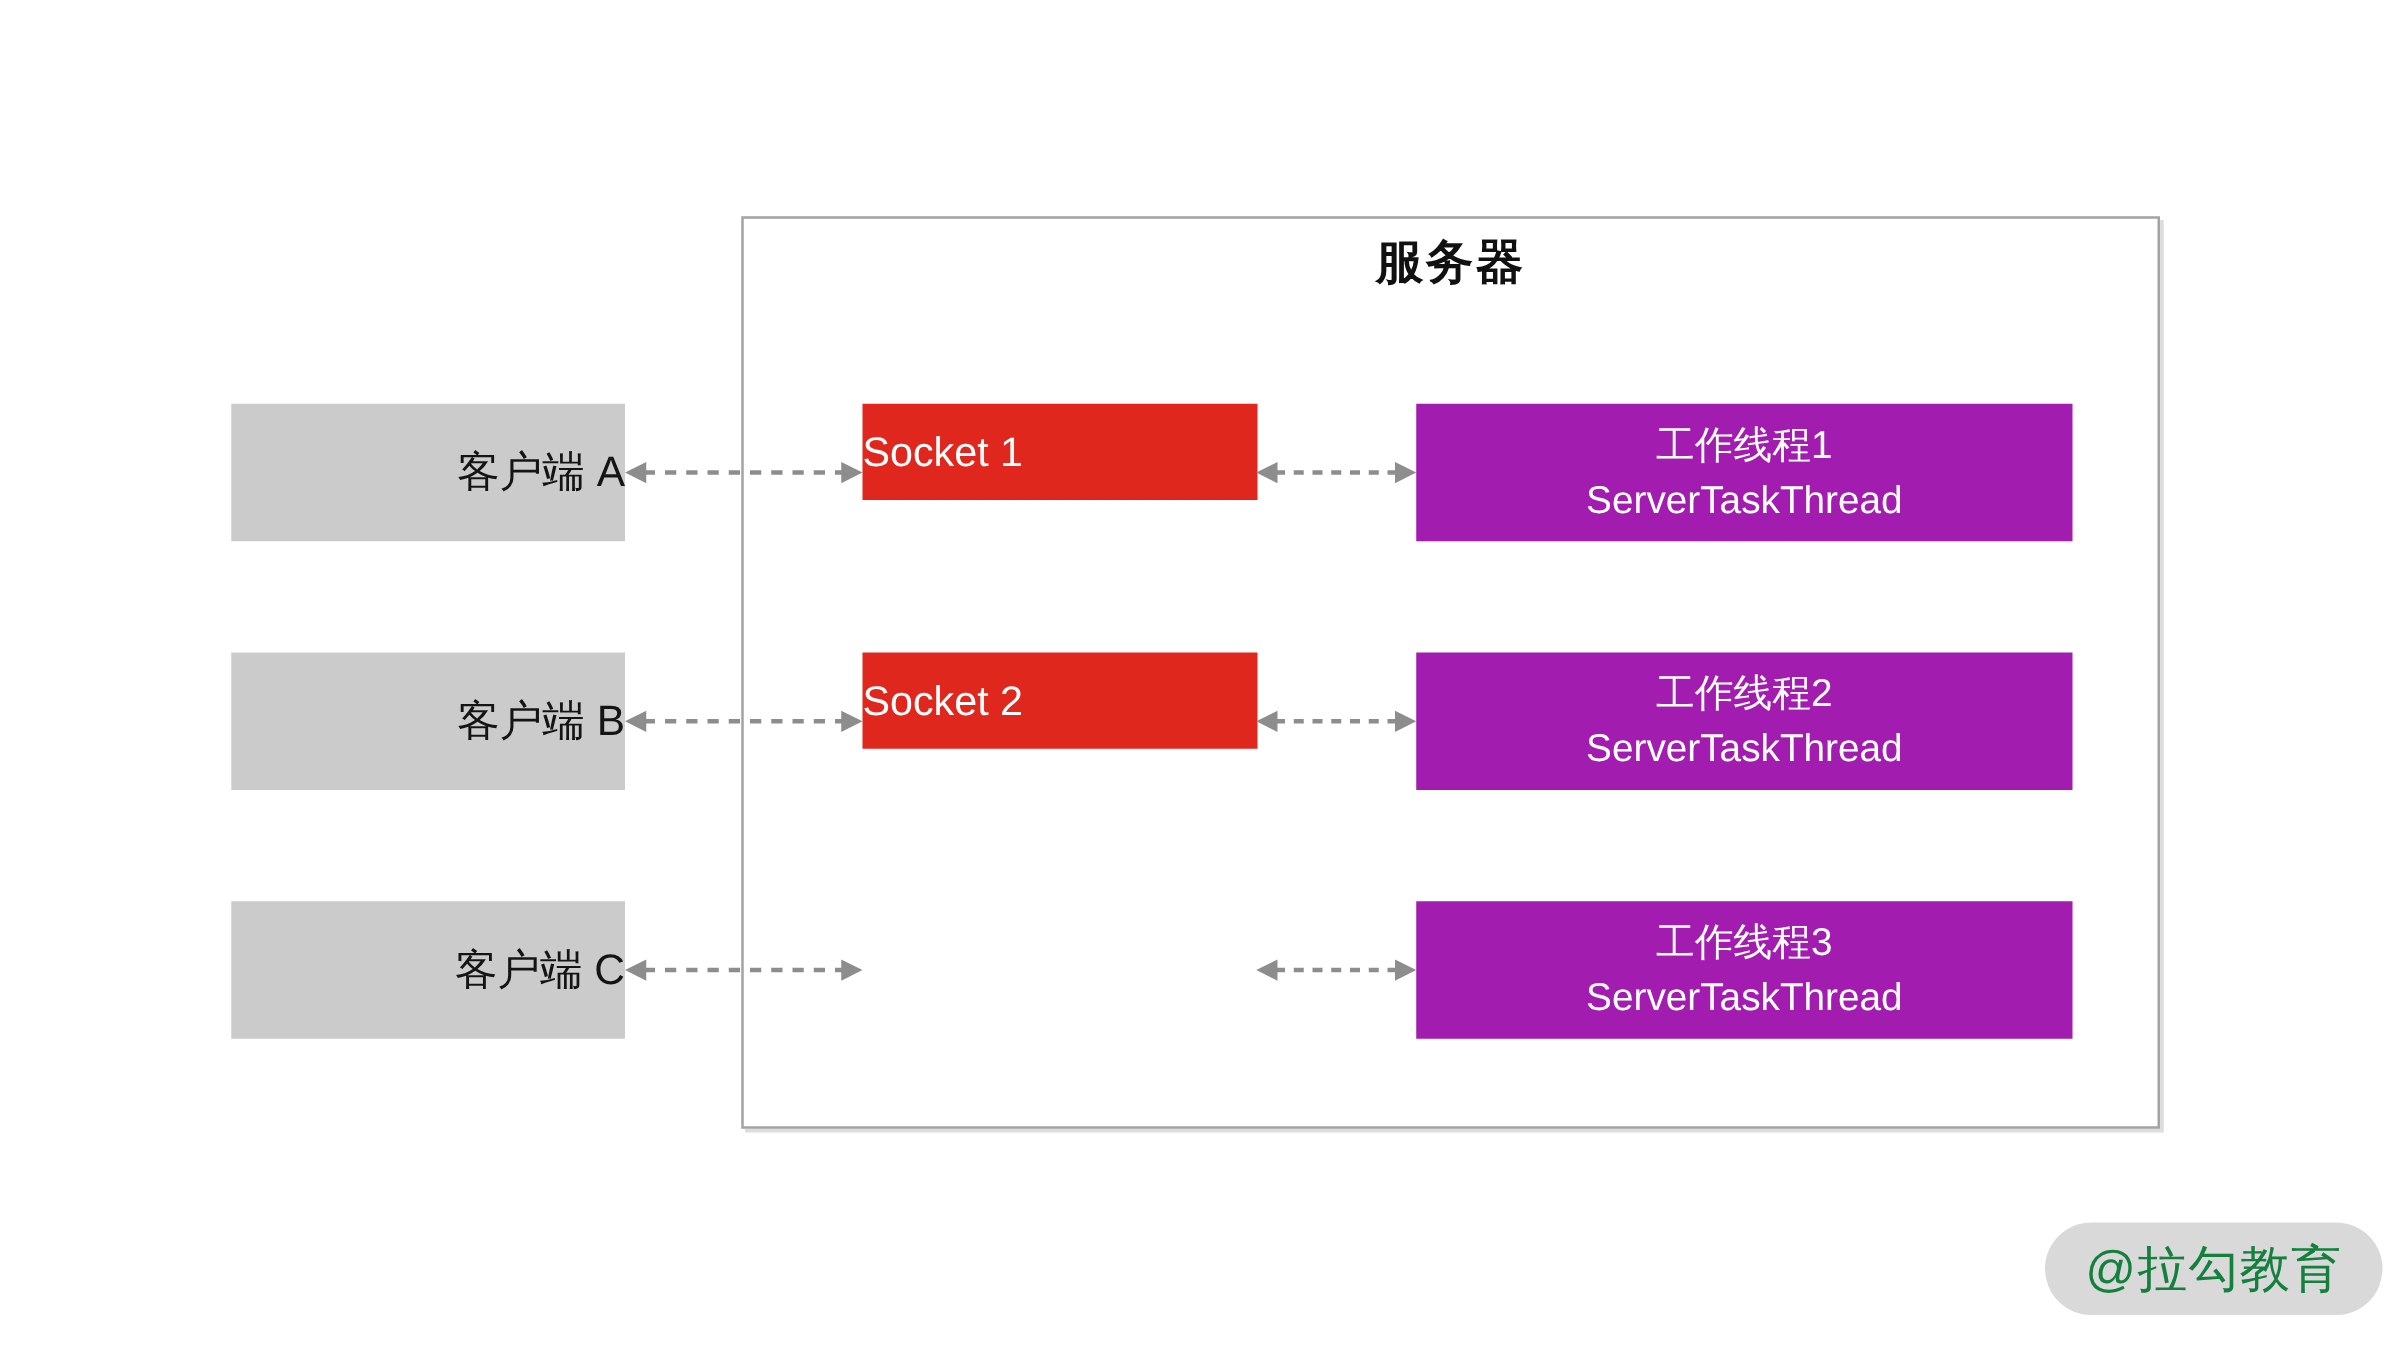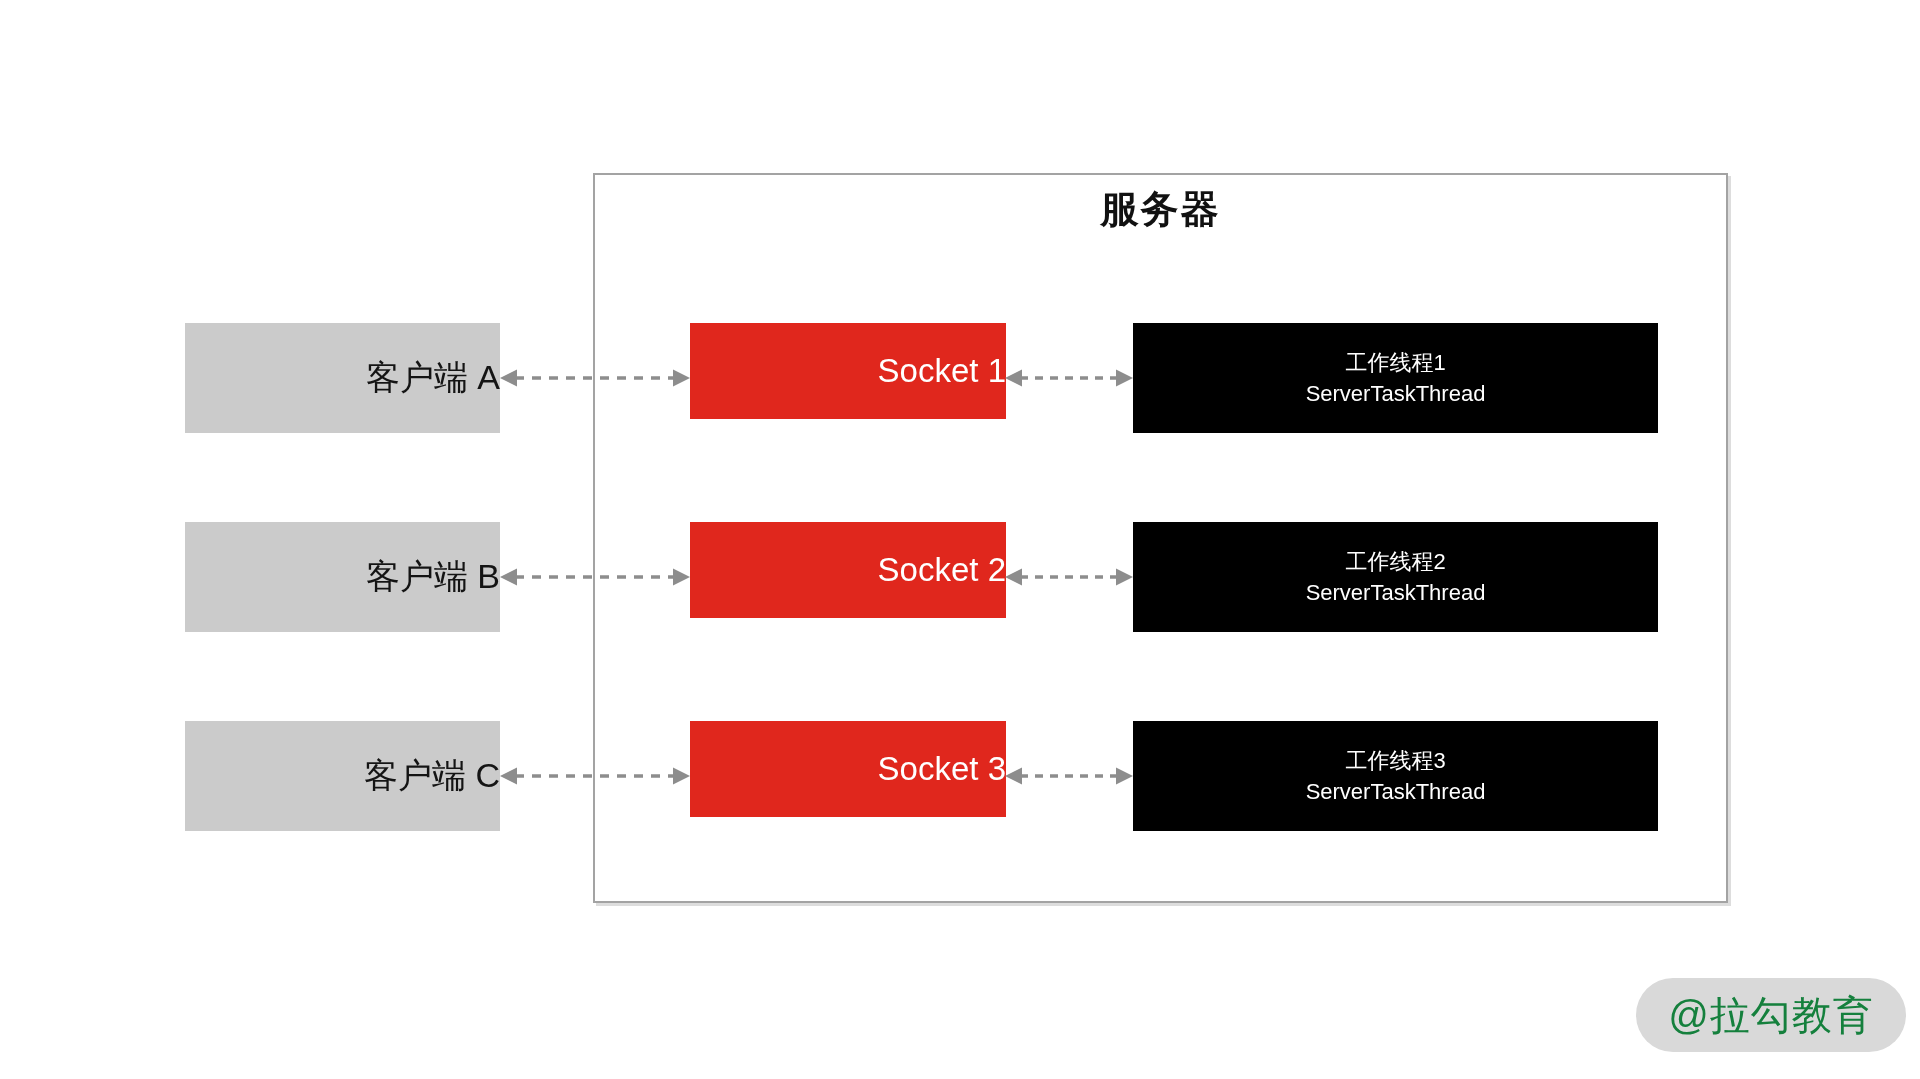--- a/index.html
+++ b/index.html
@@ -47,39 +47,39 @@
     align-items: center;
     justify-content: flex-end;
     font-size: 34px;
     font-weight: 500;
     color: #141414;
   }
   .socket-box {
     position: absolute;
     left: 690px;
     width: 316px;
-    height: 96px;
+    height: 77px;
     background: #e0271d;
     display: flex;
     align-items: center;
-    justify-content: flex-end;
+    justify-content: flex-start;
     font-size: 33px;
     color: #ffffff;
   }
   .worker-box {
     position: absolute;
     left: 1133px;
     width: 525px;
     height: 110px;
-    background: #000000;
+    background: #a21caf;
     display: flex;
     flex-direction: column;
     align-items: center;
     justify-content: center;
-    font-size: 22px;
+    font-size: 31px;
     line-height: 1.42;
     color: #ffffff;
     text-align: center;
   }
   .worker-box .w-line { white-space: nowrap; }
   .r1 { top: 323px; }
   .r2 { top: 522px; }
   .r3 { top: 721px; }
   .arrow {
     position: absolute;
@@ -123,23 +123,20 @@
   </div>
   <div class="client-box r2">
     <span>客户端 B</span>
   </div>
 
   <div class="socket-box r1">
     <span>Socket 1</span>
   </div>
   <div class="socket-box r2">
     <span>Socket 2</span>
-  </div>
-  <div class="socket-box r3">
-    <span>Socket 3</span>
   </div>
 
   <div class="worker-box r1">
     <span class="w-line">工作线程1</span>
     <span class="w-line">ServerTaskThread</span>
   </div>
   <div class="worker-box r2">
     <span class="w-line">工作线程2</span>
     <span class="w-line">ServerTaskThread</span>
   </div>

